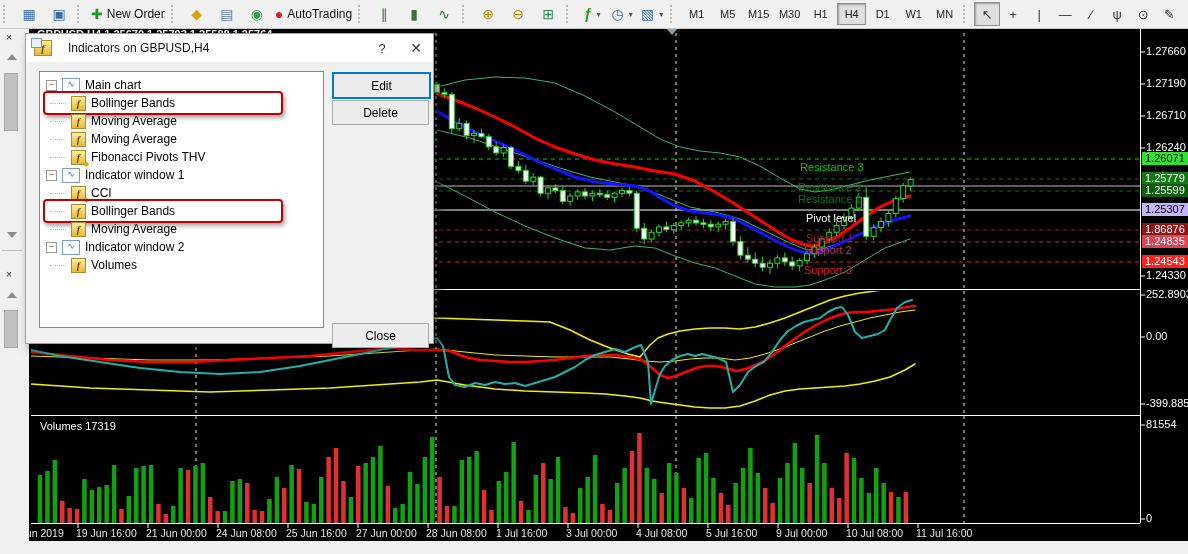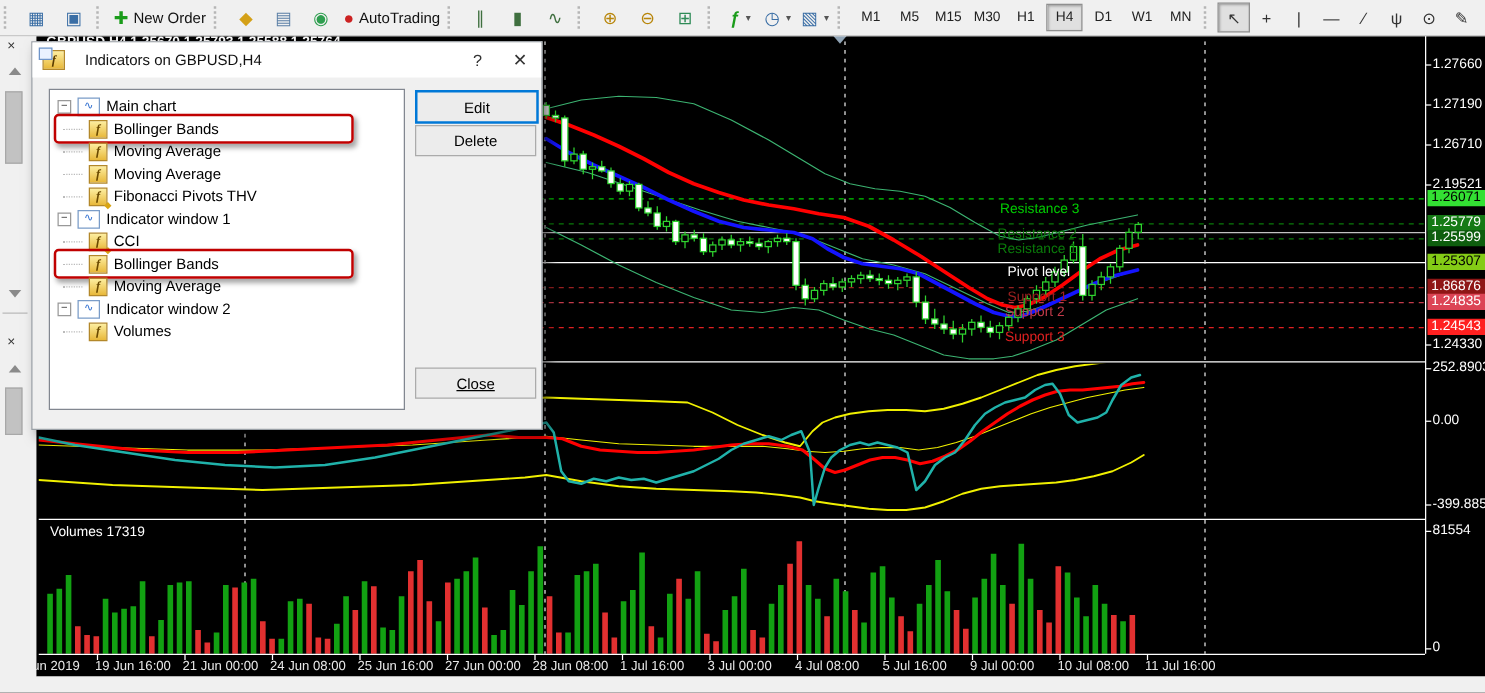--- a/index.html
+++ b/index.html
@@ -515,26 +515,26 @@
       <line x1="638" y1="524" x2="638" y2="528" stroke="#ffffff" stroke-width="1"></line>
       <line x1="708" y1="524" x2="708" y2="528" stroke="#ffffff" stroke-width="1"></line>
       <line x1="778" y1="524" x2="778" y2="528" stroke="#ffffff" stroke-width="1"></line>
       <line x1="848" y1="524" x2="848" y2="528" stroke="#ffffff" stroke-width="1"></line>
       <line x1="918" y1="524" x2="918" y2="528" stroke="#ffffff" stroke-width="1"></line>
     </svg>
   <div id="overlay-layer">
       <div class="axis-text" style="left: 1146px; top: 45px;">1.27660</div>
       <div class="axis-text" style="left: 1146px; top: 77px;">1.27190</div>
       <div class="axis-text" style="left: 1146px; top: 109px;">1.26710</div>
-      <div class="axis-text" style="left: 1146px; top: 141px;">2.19521</div>
+      <div class="axis-text" style="left: 1146px; top: 141px;">1.26240</div>
       <div class="axis-text" style="left: 1146px; top: 269px;">1.24330</div>
       <div class="axis-badge" style="left: 1142px; top: 152px; background: rgb(51, 224, 51); color: rgb(0, 0, 0);">1.26071</div>
       <div class="axis-badge" style="left: 1142px; top: 172px; background: rgb(21, 122, 21); color: rgb(255, 255, 255);">1.25779</div>
       <div class="axis-badge" style="left: 1142px; top: 184px; background: rgb(14, 94, 14); color: rgb(255, 255, 255);">1.25599</div>
-      <div class="axis-badge" style="left: 1142px; top: 203px; background: #84cc16; color: rgb(0, 0, 0);">1.25307</div>
+      <div class="axis-badge" style="left: 1142px; top: 203px; background: #c4b5fd; color: rgb(0, 0, 0);">1.25307</div>
       <div class="axis-badge" style="left: 1142px; top: 223px; background: rgb(143, 22, 22); color: rgb(255, 255, 255);">1.86876</div>
       <div class="axis-badge" style="left: 1142px; top: 235px; background: rgb(220, 68, 85); color: rgb(255, 255, 255);">1.24835</div>
       <div class="axis-badge" style="left: 1142px; top: 255px; background: rgb(255, 32, 32); color: rgb(255, 255, 255);">1.24543</div>
       <div class="axis-text" style="left: 1146px; top: 288px;">252.8903</div>
       <div class="axis-text" style="left: 1146px; top: 330px;">0.00</div>
       <div class="axis-text" style="left: 1146px; top: 397px;">-399.8859</div>
       <div class="axis-text" style="left: 1146px; top: 418px;">81554</div>
       <div class="axis-text" style="left: 1146px; top: 512px;">0</div>
       <div class="pivot-label" style="left: 800px; top: 161px; color: rgb(0, 204, 0);">Resistance 3</div>
       <div class="pivot-label" style="left: 798px; top: 181px; color: rgb(10, 122, 10);">Resistance 2</div>
@@ -620,15 +620,15 @@
           <span>Indicator window 2</span>
         </div>
         <div class="tree-row">
           <span class="indent"></span>
           <span class="f-ico">f</span>
           <span>Volumes</span>
         </div>
       </div>
     <div class="dlg-btn primary" style="top:38px;">Edit</div>
     <div class="dlg-btn" style="top:66px;">Delete</div>
-    <div class="dlg-btn" style="top:260px;text-decoration:underline;">Close</div>
+    <div class="dlg-btn" style="top:289px;">Close</div>
   </div>
 </div>
 
 </body></html>

